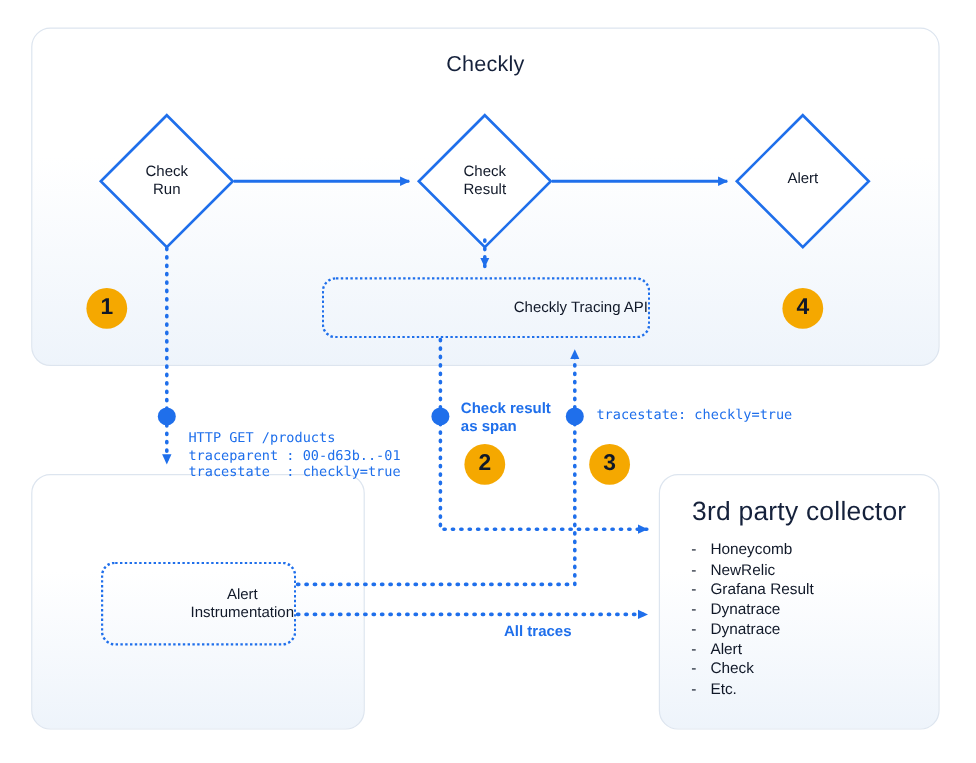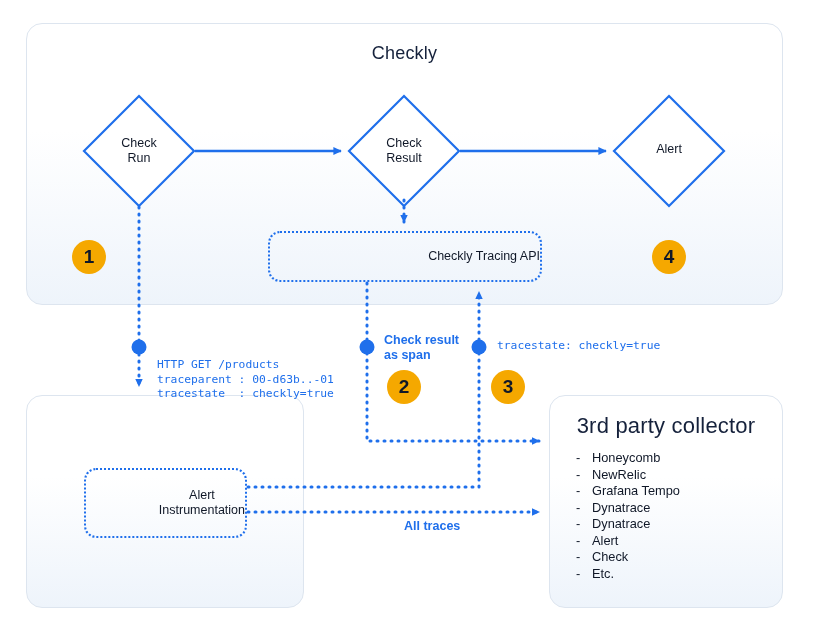--- a/index.html
+++ b/index.html
@@ -95,39 +95,39 @@
     <span>Alert
 Instrumentation</span>
   </div>
 
   <div class="mono-label" style="left:157px;top:325px;margin-top:33px;">HTTP GET /products
 traceparent : 00-d63b..-01
 tracestate  : checkly=true</div>
   <div class="blue-label" style="left:384px;top:333px;">Check result
 as span</div>
   <div class="mono-label" style="left:497px;top:339px;">tracestate: checkly=true</div>
-  <div class="blue-label" style="left:404px;top:519px;">All traces</div>
+  <div class="blue-label" style="left:420px;top:519px;">All traces</div>
 
   <div class="badge" style="left:89px;top:257px;">1</div>
   <div class="badge" style="left:404px;top:387px;">2</div>
   <div class="badge" style="left:508px;top:387px;">3</div>
   <div class="badge" style="left:669px;top:257px;">4</div>
 
   <div class="list" id="collector-list">
       <div>
         <span class="dash">-</span>
         <span>Honeycomb</span>
       </div>
       <div>
         <span class="dash">-</span>
         <span>NewRelic</span>
       </div>
       <div>
         <span class="dash">-</span>
-        <span>Grafana Tempo</span>
+        <span>Grafana Result</span>
       </div>
       <div>
         <span class="dash">-</span>
         <span>Dynatrace</span>
       </div>
       <div>
         <span class="dash">-</span>
         <span>Dynatrace</span>
       </div>
       <div>

